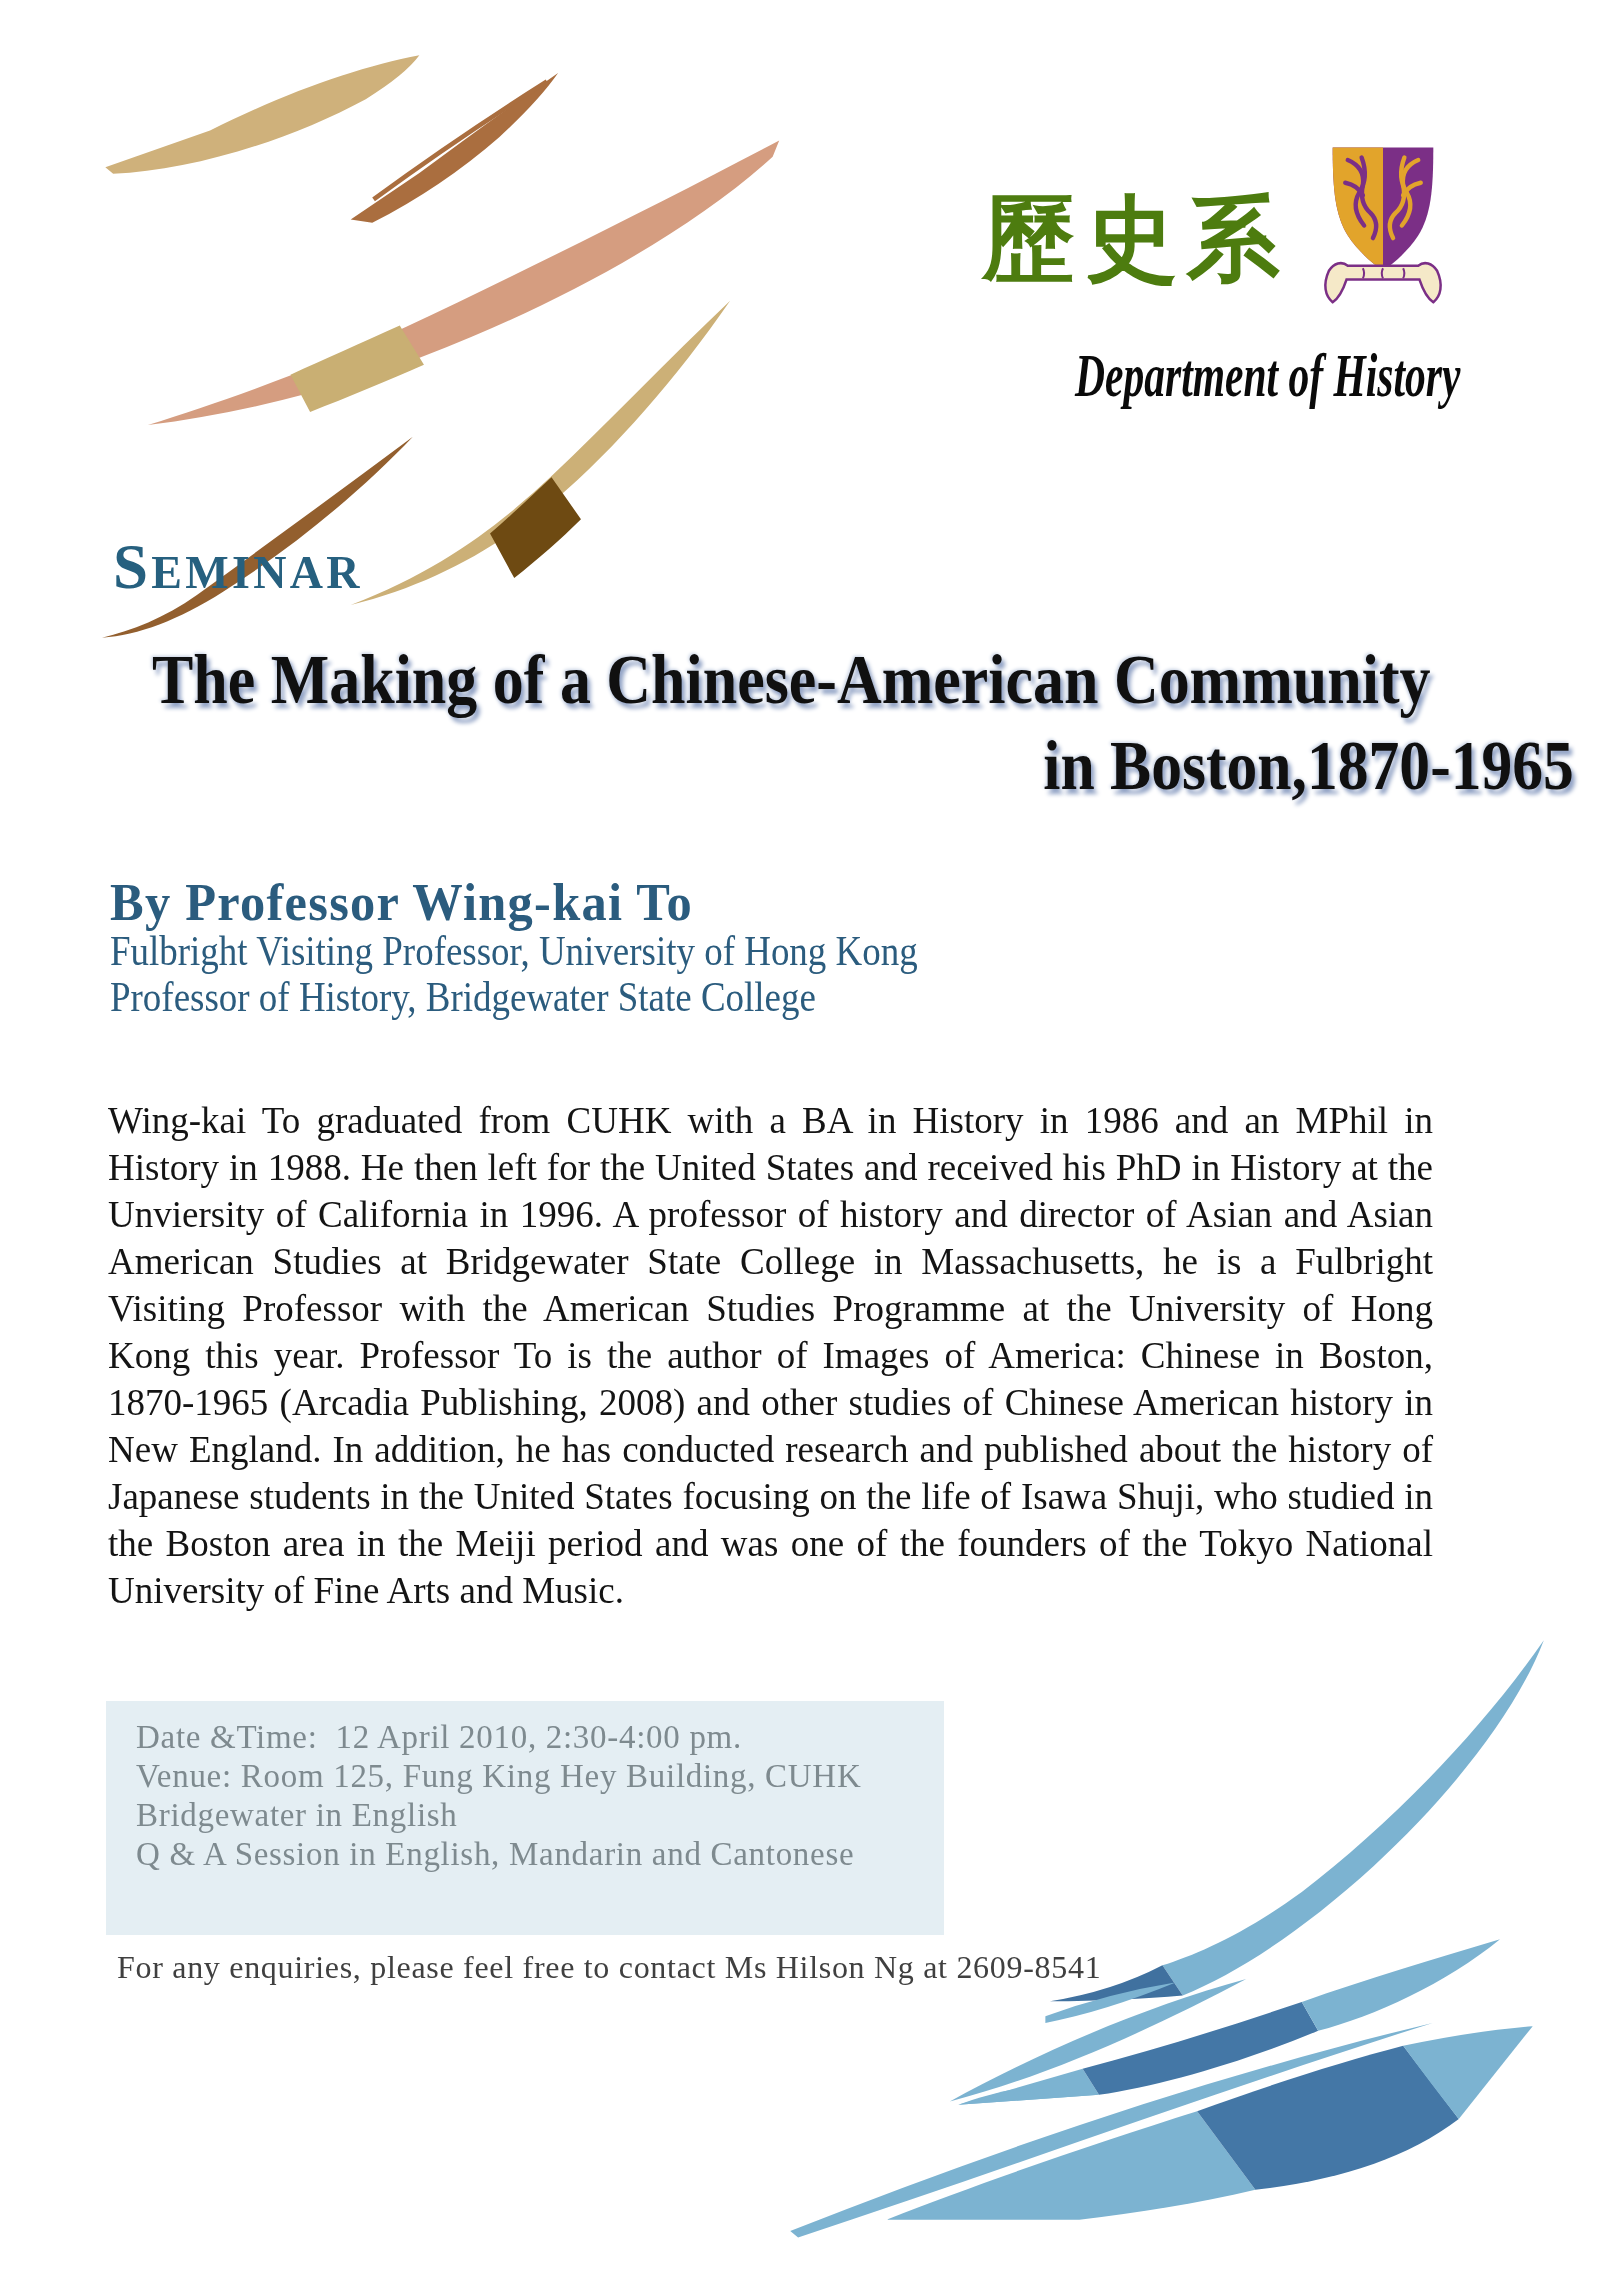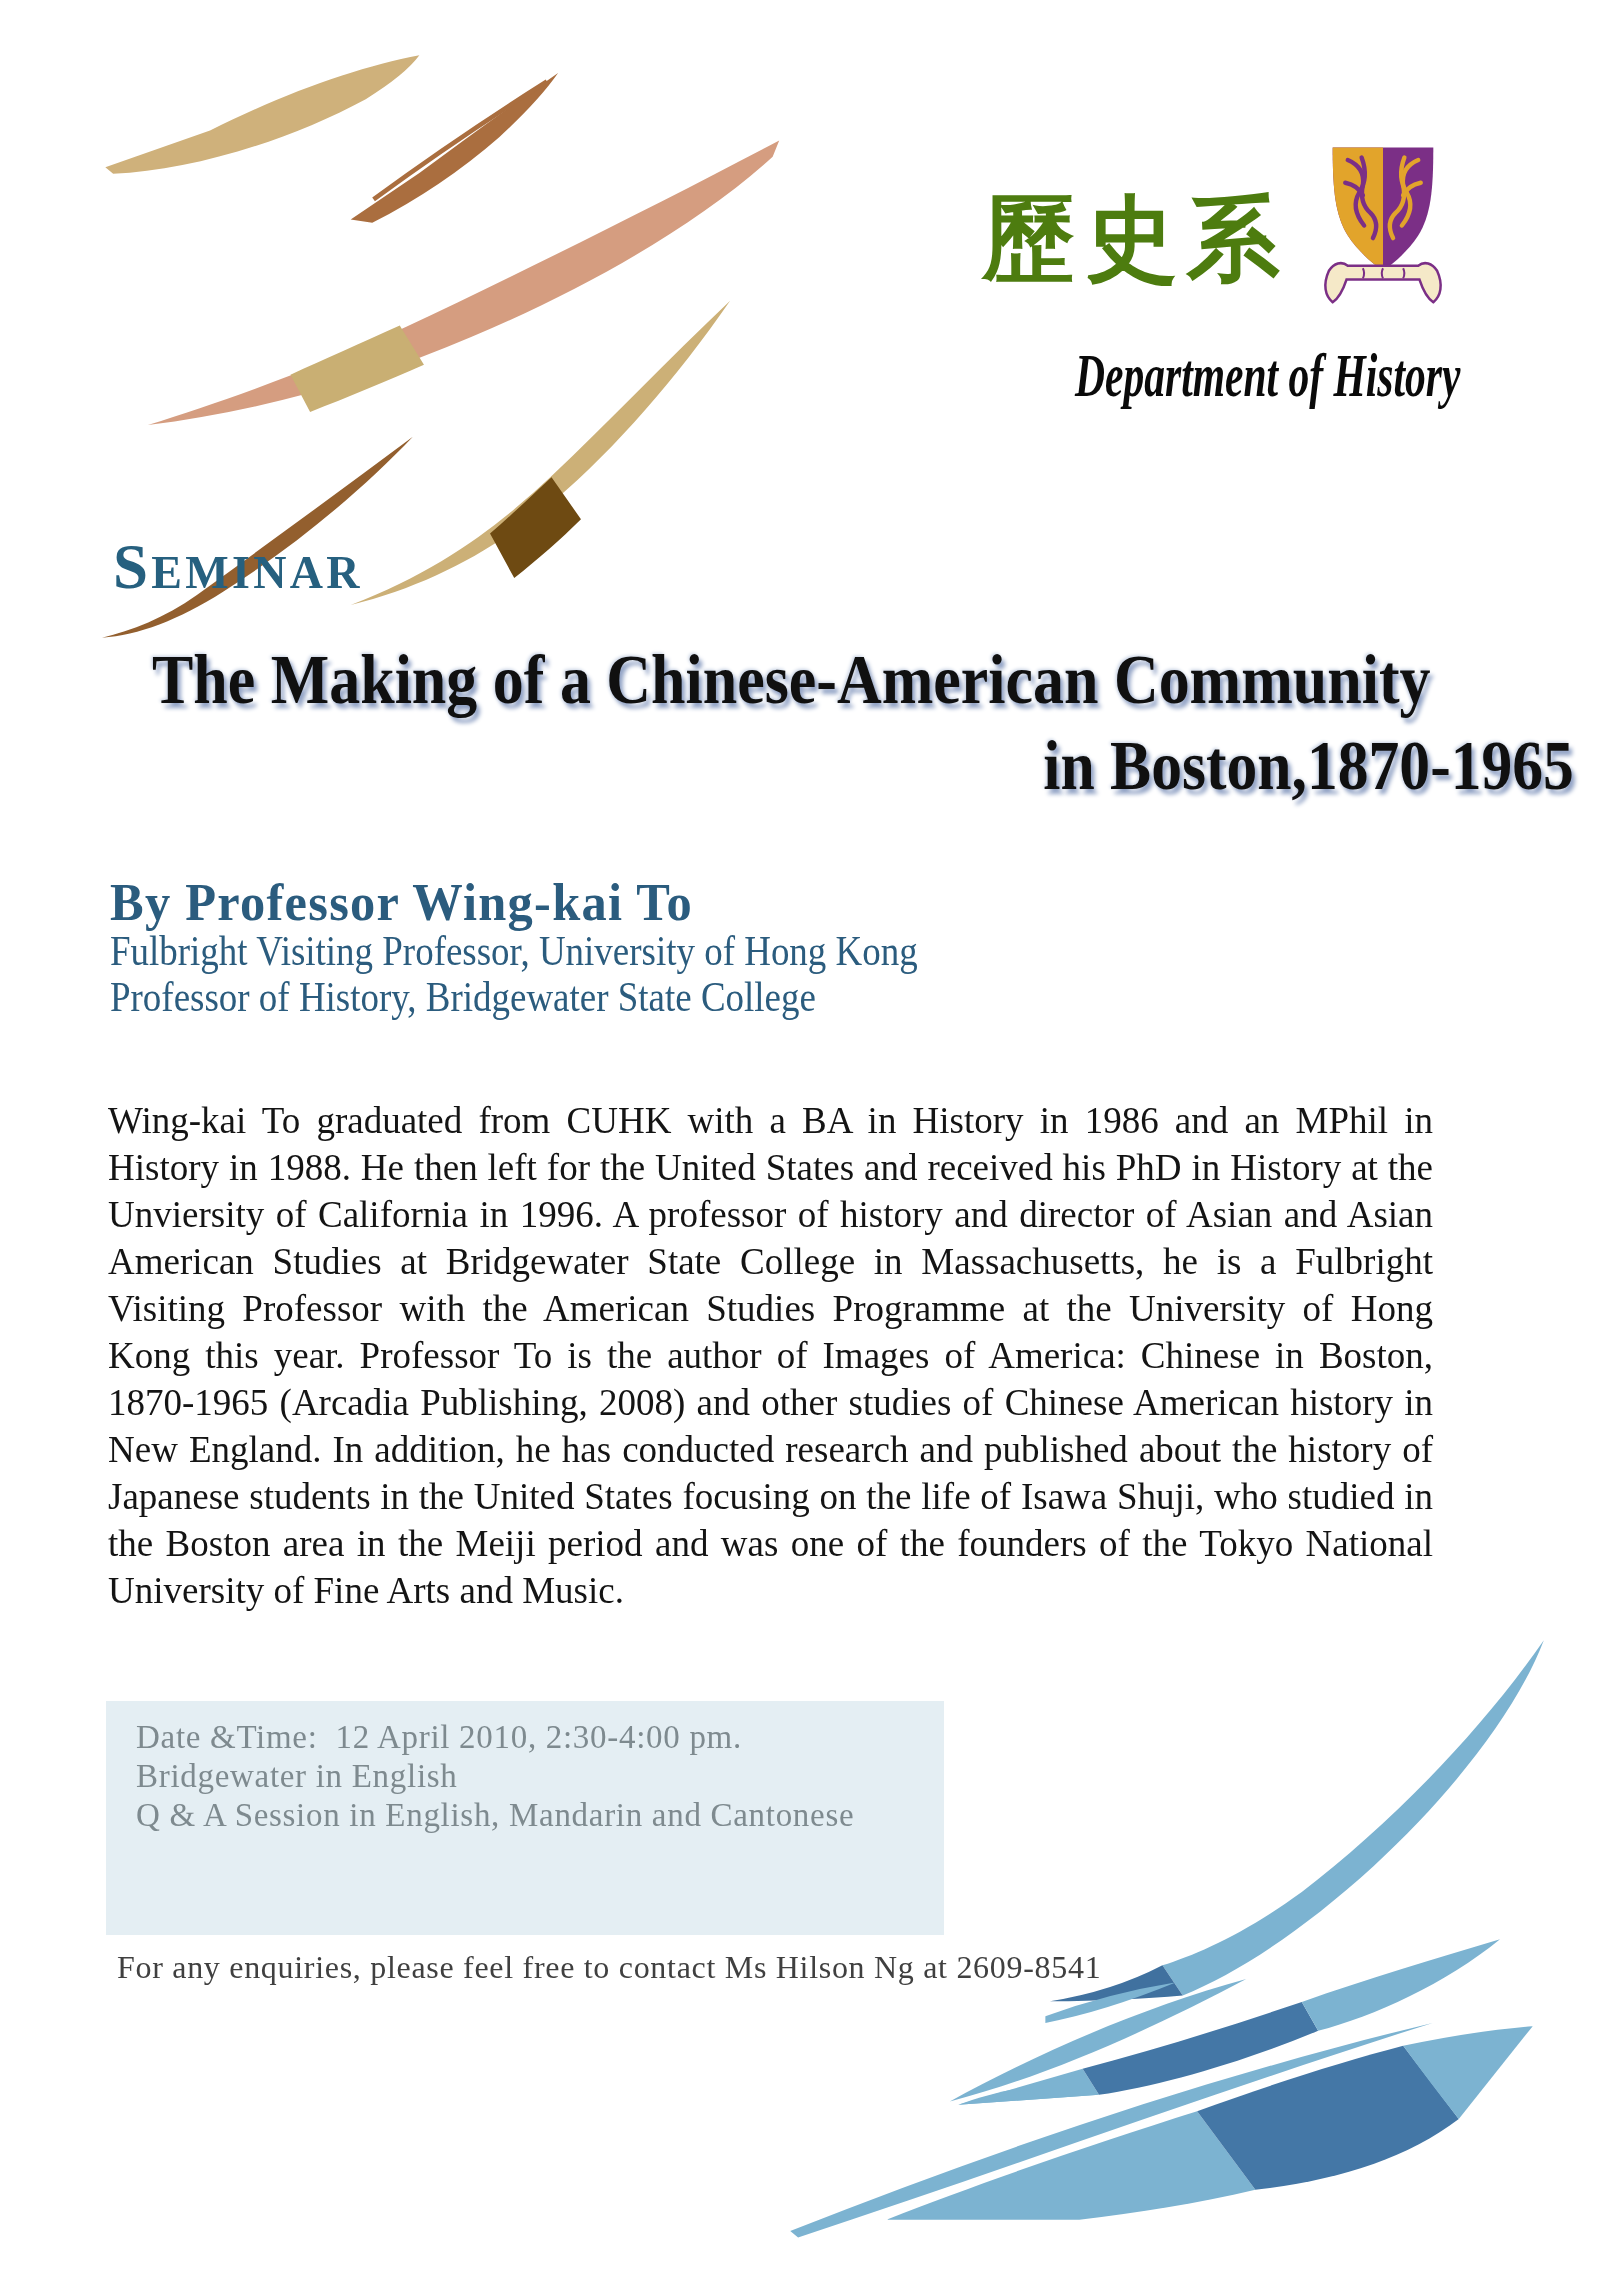--- a/index.html
+++ b/index.html
@@ -107,20 +107,21 @@
 
   <div id="by-line" class="abs spk">By Professor Wing-kai To</div>
   <div id="aff1" class="abs spk">Fulbright Visiting Professor, University of Hong Kong</div>
   <div id="aff2" class="abs spk">Professor of History, Bridgewater State College</div>
 
   <div id="bio" class="abs">Wing-kai To graduated from CUHK with a BA in History in 1986 and an MPhil in History in 1988. He then left for the United States and received his PhD in History at the Unviersity of California in 1996. A professor of history and director of Asian and Asian American Studies at Bridgewater State College in Massachusetts, he is a Fulbright Visiting Professor with the American Studies Programme at the University of Hong Kong this year. Professor To is the author of Images of America: Chinese in Boston, 1870-1965 (Arcadia Publishing, 2008) and other studies of Chinese American history in New England. In addition, he has conducted research and published about the history of Japanese students in the United States focusing on the life of Isawa Shuji, who studied in the Boston area in the Meiji period and was one of the founders of the Tokyo National University of Fine Arts and Music.</div>
 
   <div id="info-box" class="abs">
     <div class="inner">
       <div>Date &amp;Time:&nbsp; 12 April 2010, 2:30-4:00 pm.</div>
+      <div>Venue: Room 125, Fung King Hey Building, CUHK</div>
       <div>Bridgewater in English</div>
       <div>Q &amp; A Session in English, Mandarin and Cantonese</div>
     </div>
   </div>
 
   <div id="contact" class="abs">For any enquiries, please feel free to contact Ms Hilson Ng at 2609-8541</div>
 
   <svg class="abs" style="left:785px;top:1604px;" width="785" height="669" viewBox="0 0 1200 1022">
 
     <path d="M1160,55 C1060,200 920,340 790,440 C700,505 630,535 577,552 L608,598 C690,565 790,500 900,400 C1020,290 1120,160 1160,55 Z" fill="#7cb3d1"></path>

